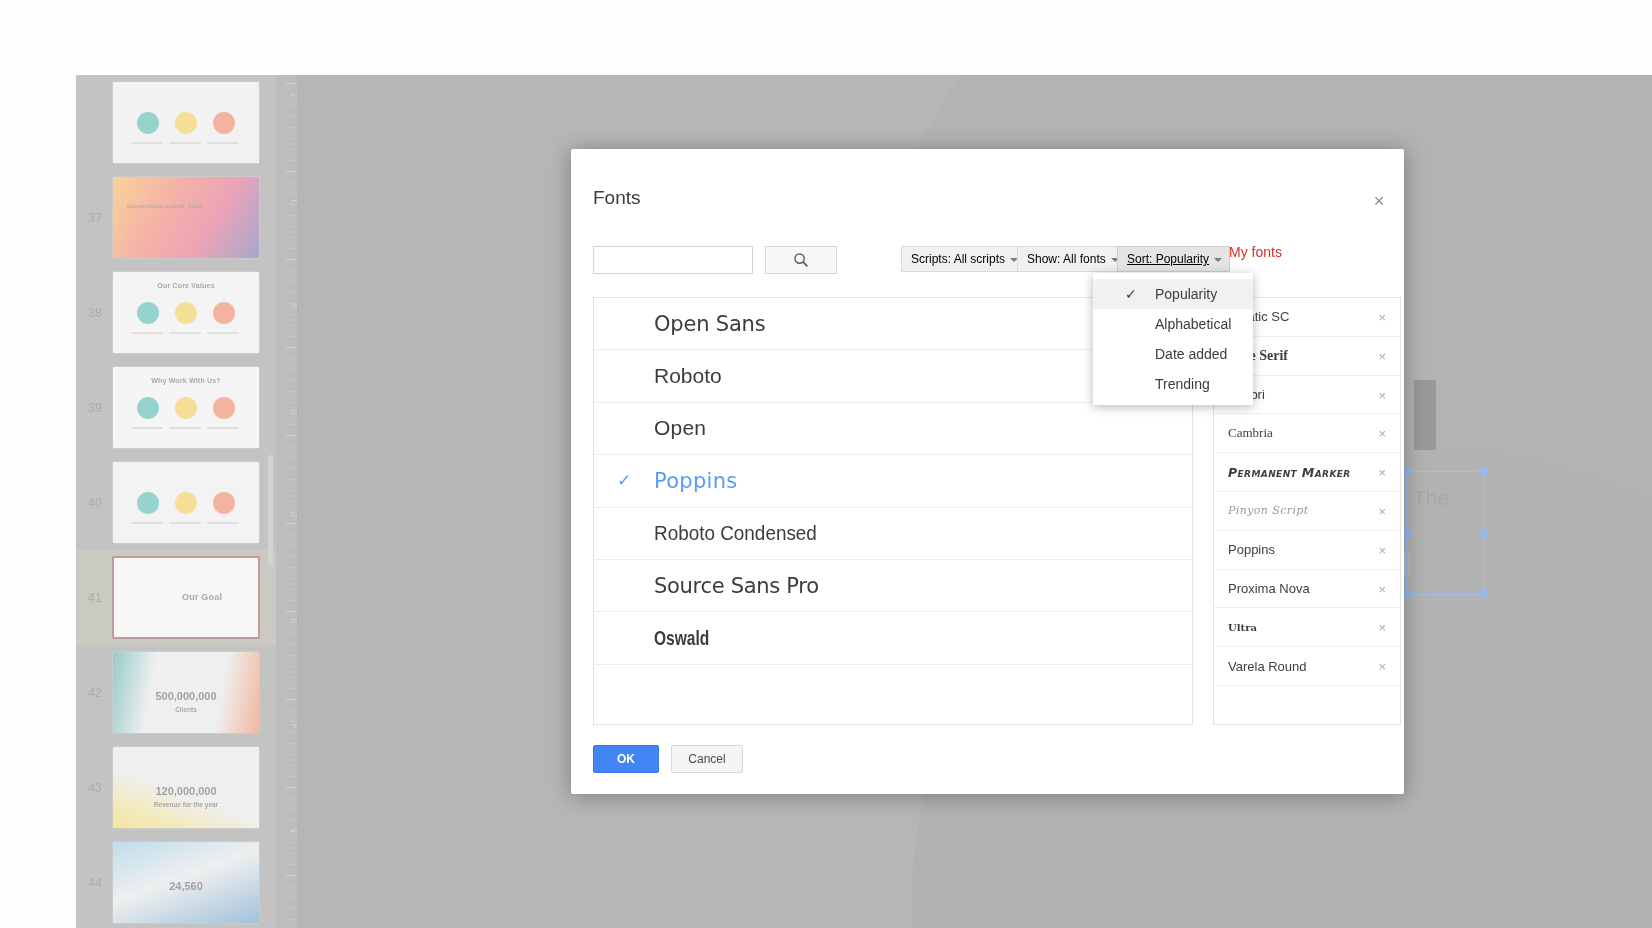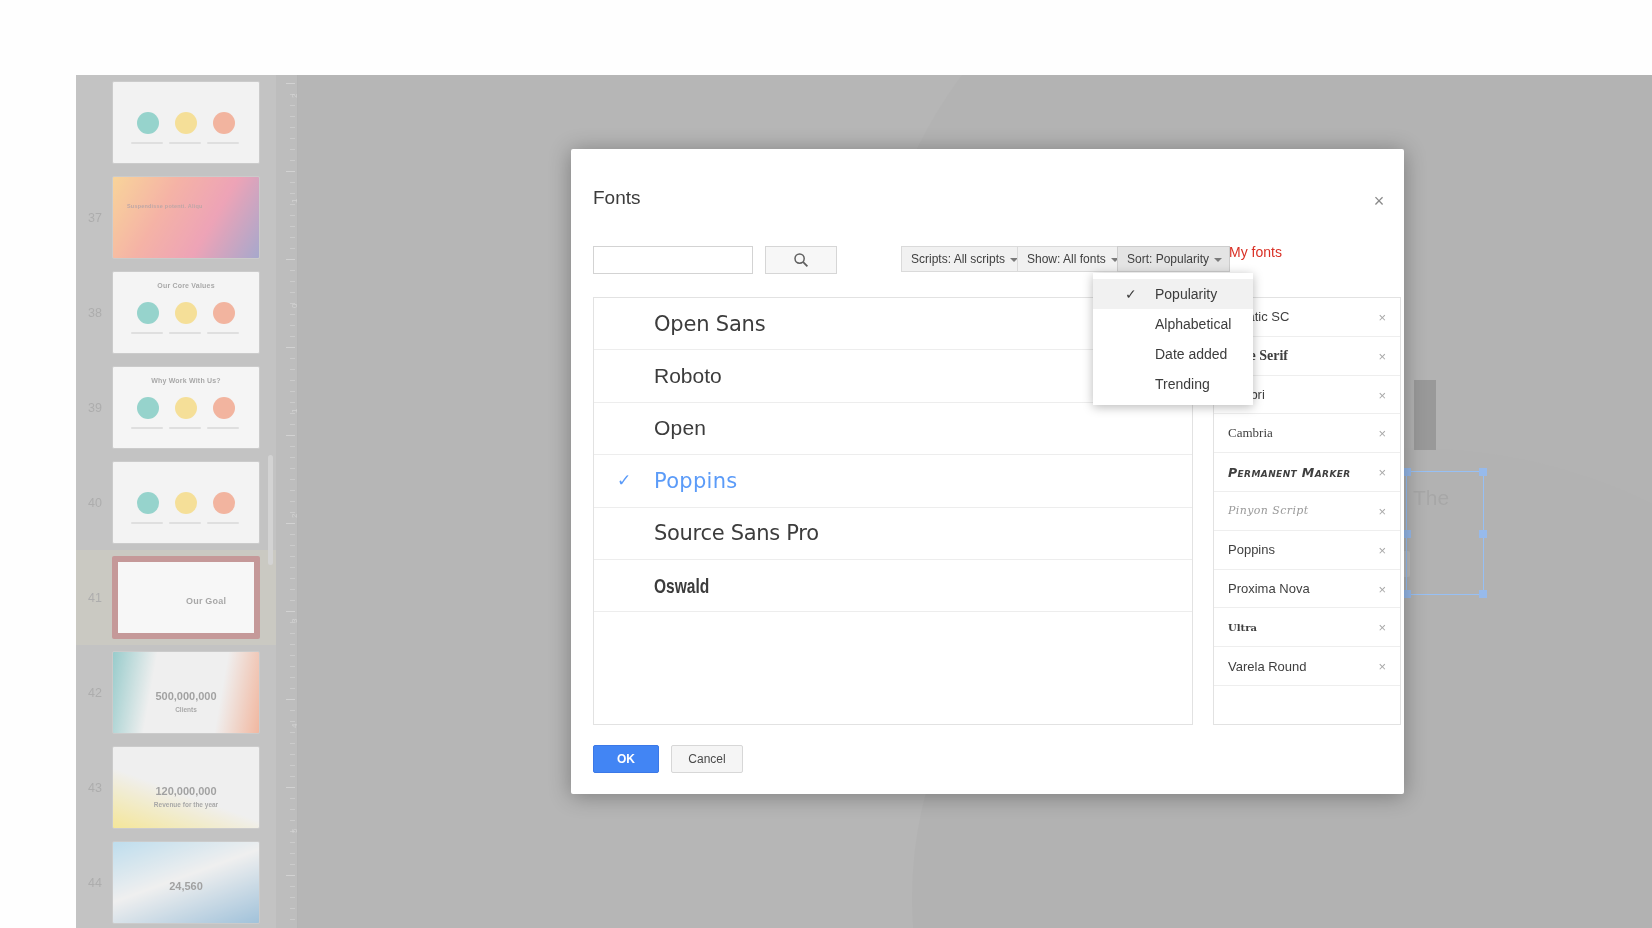--- a/index.html
+++ b/index.html
@@ -49,21 +49,21 @@
     font-size: 12.5px; color: #4a4a4a; font-family: "Liberation Sans", sans-serif;
   }
   .slide-thumb {
     width: 148px; height: 83px;
     border: 1px solid #8d8d8d;
     border-radius: 2px;
     background: #dfdfdf;
     position: relative; overflow: hidden;
     flex: none;
   }
-  .slide-row.selected .slide-thumb { border: 6px solid #7f1d1d; }
+  .slide-row.selected .slide-thumb { border: 2px solid #7f1d1d; }
   .thumb-title {
     position: absolute; left: 0; right: 0; top: 10px;
     text-align: center; font-size: 7px; font-weight: bold;
     color: #3b3b3b; letter-spacing: .2px;
   }
   .thumb-big {
     position:absolute; left:0; right:0; top:38px;
     text-align:center; font-size: 11px; font-weight: bold; color:#2f2f2f;
   }
   .thumb-sub {
@@ -141,31 +141,31 @@
     font-family: "Liberation Sans", sans-serif;
   }
   .search-btn {
     position:absolute; left: 172px; top:0; width: 72px; height: 28px;
     border: 1px solid #d6d6d6; background: #f7f7f7;
     display:flex; align-items:center; justify-content:center; cursor:pointer;
   }
   .pill {
     position:absolute; top:0; height: 26px; line-height: 24px;
     border: 1px solid #dadada; background: #f1f1f1;
-    font-size: 12px; color: #404040; padding: 0 20px 0 9px; cursor:pointer;
+    font-size: 12px; color: #000000; padding: 0 20px 0 9px; cursor:pointer;
     white-space: nowrap;
   }
   .pill .caret {
     position:absolute; right: 7px; top: 11px;
     border-left: 4px solid transparent; border-right: 4px solid transparent;
     border-top: 4px solid #7a7a7a;
   }
   #pill-scripts { left: 308px; }
   #pill-show { left: 424px; }
-  #pill-sort { left: 524px; background:#e4e4e4; border-color:#cdcdcd; }
+  #pill-sort { left: 524px; background:#e4e4e4; border-color:#cdcdcd;text-decoration:underline; }
 
   .myfonts-label {
     position:absolute; left: 658px; top: 95px;
     font-size: 14px; color: #d93025;
   }
 
   
   .font-list {
     position:absolute; left: 22px; top: 148px; width: 600px; height: 428px;
     border: 1px solid #e2e2e2; background:#fff; overflow:hidden;
@@ -474,20 +474,24 @@
         <div class="font-row">
           <div class="chk"></div>
           <div class="fname f-lato">Open</div>
         </div>
         <div class="font-row sel">
           <div class="chk">✓</div>
           <div class="fname f-poppins">Poppins</div>
         </div>
         <div class="font-row">
           <div class="chk"></div>
+          <div class="fname f-robcond">Roboto Condensed</div>
+        </div>
+        <div class="font-row">
+          <div class="chk"></div>
           <div class="fname f-sspro">Source Sans Pro</div>
         </div>
         <div class="font-row">
           <div class="chk"></div>
           <div class="fname f-oswald">Oswald</div>
         </div>
       </div>
     <div class="myfonts-list" id="myfonts-list">
         <div class="mf-row">
           <span class="mf-name ">Amatic SC</span>

